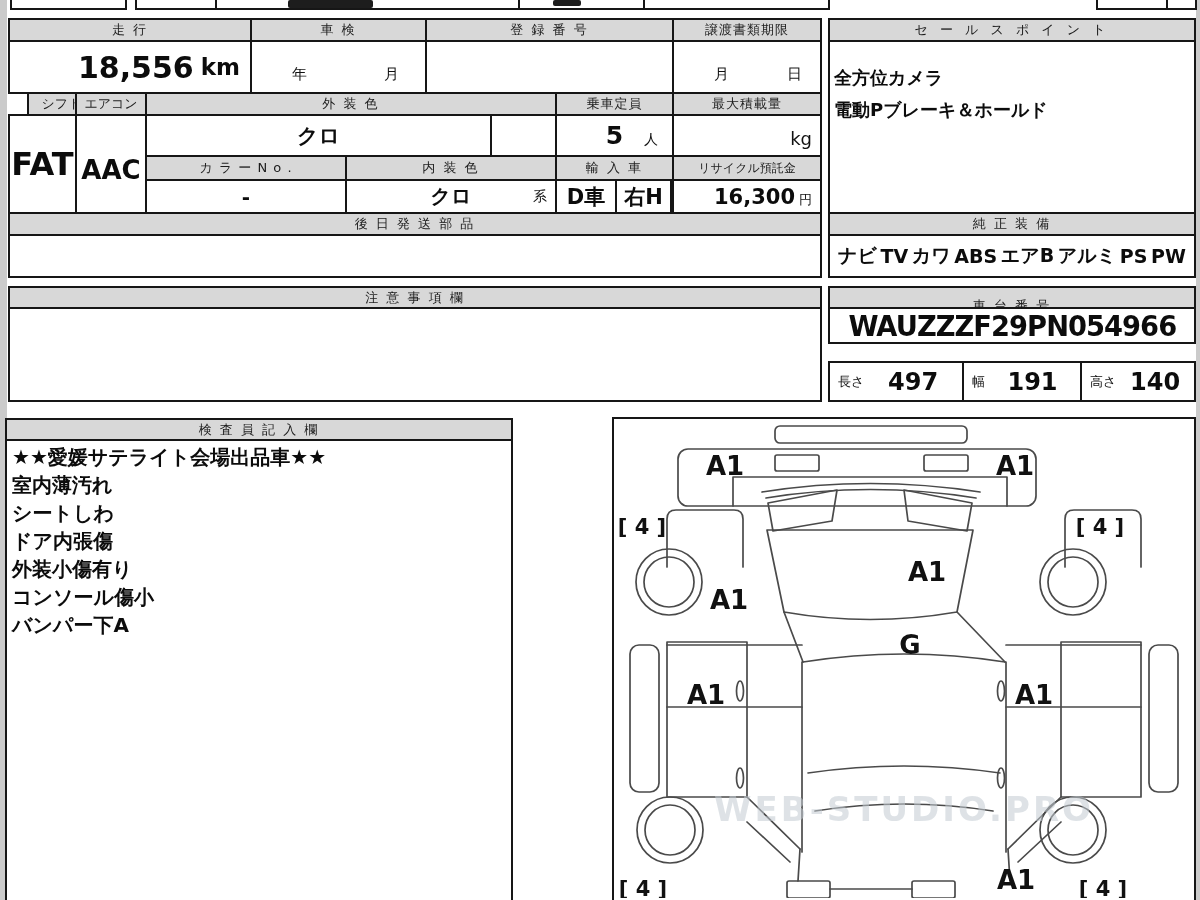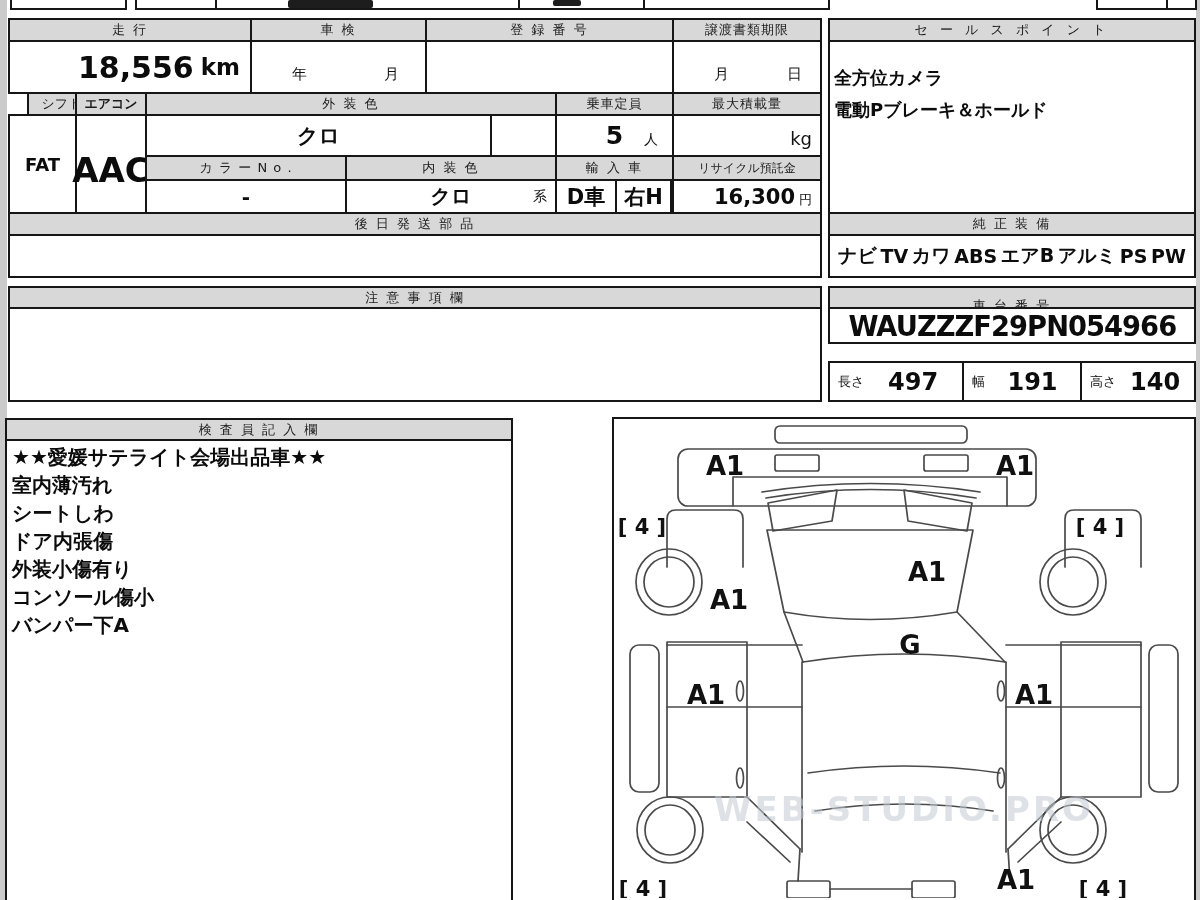--- a/index.html
+++ b/index.html
@@ -56,38 +56,38 @@
   </div>
   <div class="cell" style="left:425px;top:40px;width:249px;height:54px;"></div>
   <div class="cell" style="left:672px;top:40px;width:150px;height:54px;display:flex;align-items:flex-end;justify-content:space-between;padding:0 18px 8px 40px;font-size:15px;">
     <span>月</span>
     <span>日</span>
   </div>
 
   <div class="cell hdr" style="left:8px;top:92px;width:69px;height:24px;letter-spacing:0;margin-left:19px;">
       <span>シフト</span>
     </div>
-  <div class="cell hdr" style="left:75px;top:92px;width:72px;height:24px;letter-spacing:0;font-weight:bold;">
+  <div class="cell hdr" style="left:75px;top:92px;width:72px;height:24px;letter-spacing:0;">
       <span>エアコン</span>
     </div>
   <div class="cell hdr" style="left:145px;top:92px;width:412px;height:24px;">
       <span>外 装 色</span>
     </div>
   <div class="cell hdr" style="left:555px;top:92px;width:119px;height:24px;letter-spacing:1px;">
       <span>乗車定員</span>
     </div>
   <div class="cell hdr" style="left:672px;top:92px;width:150px;height:24px;letter-spacing:1px;">
       <span>最大積載量</span>
     </div>
 
   <div class="cell center" style="left:8px;top:114px;width:69px;height:100px;">
-      <span class="val" style="font-size:18px;">FAT</span>
+      <span class="val" style="font-size:32px;">FAT</span>
     </div>
   <div class="cell center" style="left:75px;top:114px;width:72px;height:100px;">
-      <span class="val" style="font-size:34px;margin-top:12px;">AAC</span>
+      <span class="val" style="font-size:26px;margin-top:12px;">AAC</span>
     </div>
   <div class="cell center" style="left:145px;top:114px;width:347px;height:43px;">
       <span class="val" style="font-size:21px;">クロ</span>
     </div>
   <div class="cell" style="left:490px;top:114px;width:67px;height:43px;"></div>
   <div class="cell center" style="left:555px;top:114px;width:119px;height:43px;">
     <span class="val" style="font-size:25px;">5</span>
     <span style="position:absolute;right:14px;bottom:6px;font-size:14px;">人</span>
   </div>
   <div class="cell" style="left:672px;top:114px;width:150px;height:43px;">

